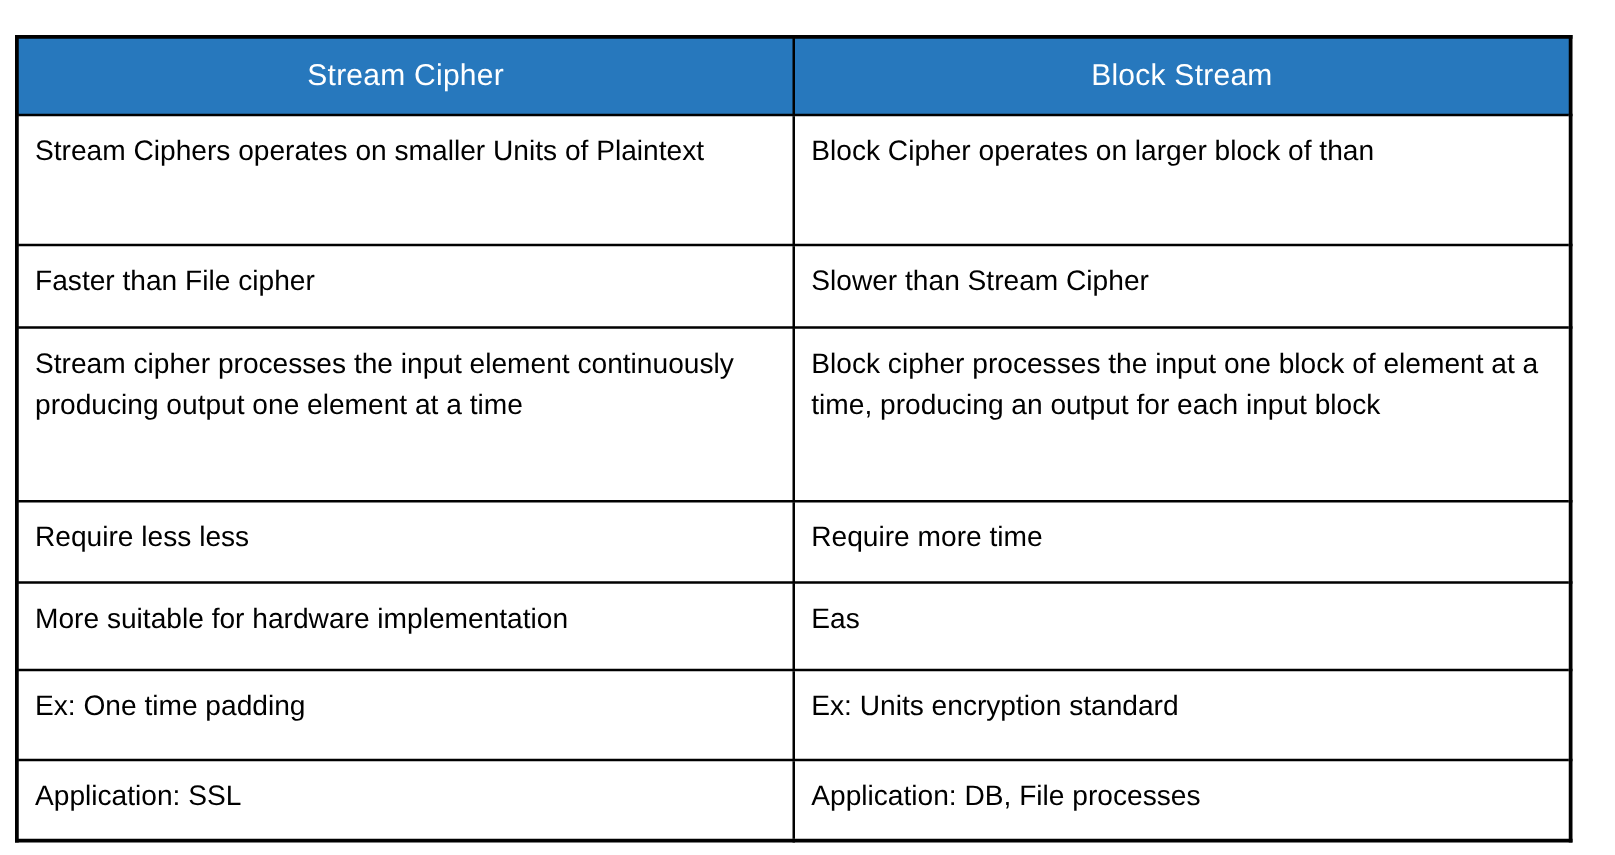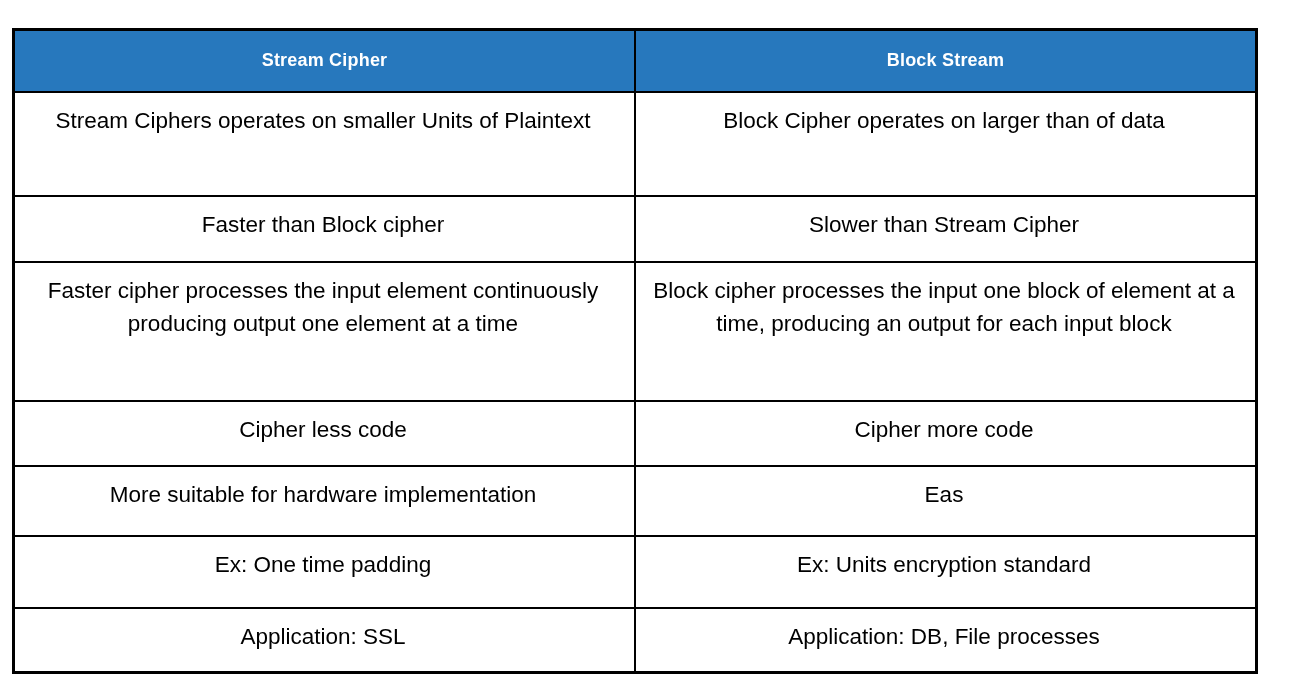--- a/index.html
+++ b/index.html
@@ -26,32 +26,32 @@
   }
   table.comparison th,
   table.comparison td {
     border: 2px solid #000000;
     box-sizing: border-box;
     width: 50%;
   }
   table.comparison th {
     background: #2778BD;
     color: #ffffff;
-    font-size: 18px;
-    font-weight: 700;
+    font-size: 24px;
+    font-weight: 400;
     text-align: center;
     vertical-align: middle;
     height: 62px;
     letter-spacing: 0.2px;
   }
   table.comparison td {
     color: #000000;
     font-size: 22.5px;
     line-height: 33px;
-    text-align: center;
+    text-align: left;
     vertical-align: top;
     padding: 11px 16px 12px 13px;
   }
   tr.r0 { height: 104px; }
   tr.r1 { height: 66px;  }
   tr.r2 { height: 139px; }
   tr.r3 { height: 65px;  }
   tr.r4 { height: 70px;  }
   tr.r5 { height: 72px;  }
   tr.r6 { height: 65px; margin-top: 42px;  }
@@ -63,33 +63,33 @@
   <table class="comparison">
     <thead>
       <tr>
         <th>Stream Cipher</th>
         <th>Block Stream</th>
       </tr>
     </thead>
     <tbody>
       <tr class="r0">
         <td>Stream Ciphers operates on smaller Units of Plaintext</td>
-        <td>Block Cipher operates on larger than of data</td>
+        <td>Block Cipher operates on larger block of than</td>
       </tr>
       <tr class="r1">
-        <td>Faster than Block cipher</td>
+        <td>Faster than File cipher</td>
         <td>Slower than Stream Cipher</td>
       </tr>
       <tr class="r2">
-        <td>Faster cipher processes the input element continuously producing output one element at a time</td>
+        <td>Stream cipher processes the input element continuously producing output one element at a time</td>
         <td>Block cipher processes the input one block of element at a time, producing an output for each input block</td>
       </tr>
       <tr class="r3">
-        <td>Cipher less code</td>
-        <td>Cipher more code</td>
+        <td>Require less less</td>
+        <td>Require more time</td>
       </tr>
       <tr class="r4">
         <td>More suitable for hardware implementation</td>
         <td>Eas</td>
       </tr>
       <tr class="r5">
         <td>Ex: One time padding</td>
         <td>Ex: Units encryption standard</td>
       </tr>
       <tr class="r6">

